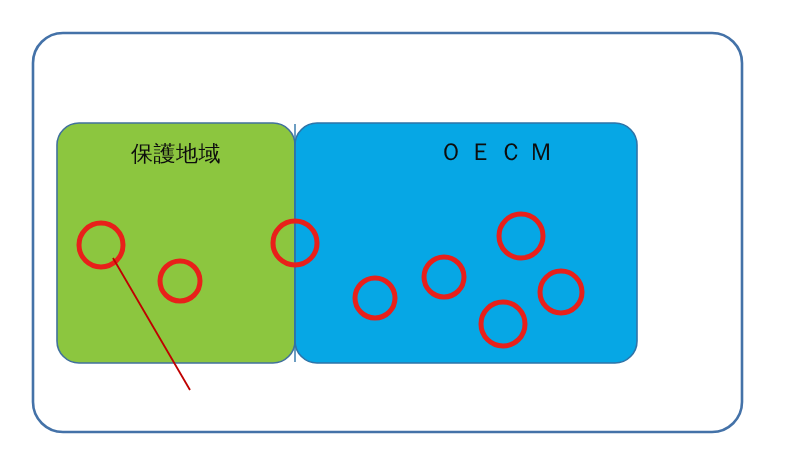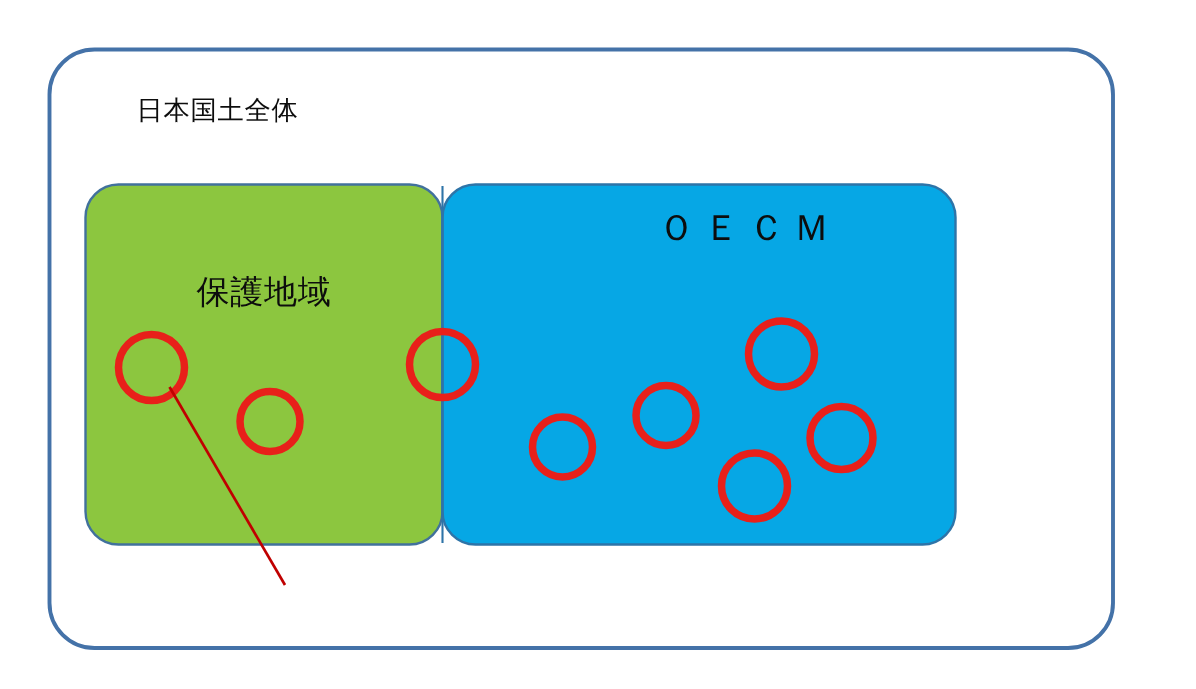--- a/index.html
+++ b/index.html
@@ -38,21 +38,20 @@
     letter-spacing: 0.5px;
   }
   #label-protected {
     left: 57px;
     top: 143px;
     width: 238px;
     text-align: center;
     font-family: "DejaVu Sans", "Liberation Sans", sans-serif;
     font-size: 22px;
     letter-spacing: 0.5px;
-    margin-top: 42px;
   }
   #label-oecm {
     left: 295px;
     top: 140px;
     width: 402px;
     text-align: center;
     font-family: "DejaVu Sans", "Liberation Sans", sans-serif;
     font-size: 24px;
     letter-spacing: 6px;
     text-indent: 6px;
@@ -85,20 +84,19 @@
     <circle cx="295" cy="243" r="22" fill="none" stroke="#E8201A" stroke-width="5"></circle>
     <circle cx="375" cy="298" r="20" fill="none" stroke="#E8201A" stroke-width="5"></circle>
     <circle cx="444" cy="277" r="20" fill="none" stroke="#E8201A" stroke-width="5"></circle>
     <circle cx="521" cy="236" r="22" fill="none" stroke="#E8201A" stroke-width="5"></circle>
     <circle cx="503" cy="324" r="22" fill="none" stroke="#E8201A" stroke-width="5"></circle>
     <circle cx="561" cy="292" r="21" fill="none" stroke="#E8201A" stroke-width="5"></circle>
 
     <line x1="113" y1="258" x2="190" y2="390" stroke="#C00000" stroke-width="1.8"></line>
   </svg>
 
-  <div class="lbl" id="label-national">日本国土全体</div>
 
   <div class="lbl" id="label-protected">保護地域</div>
 
   <div class="lbl" id="label-oecm">ＯＥＣＭ</div>
 
 
 </div>
 
 </body></html>

